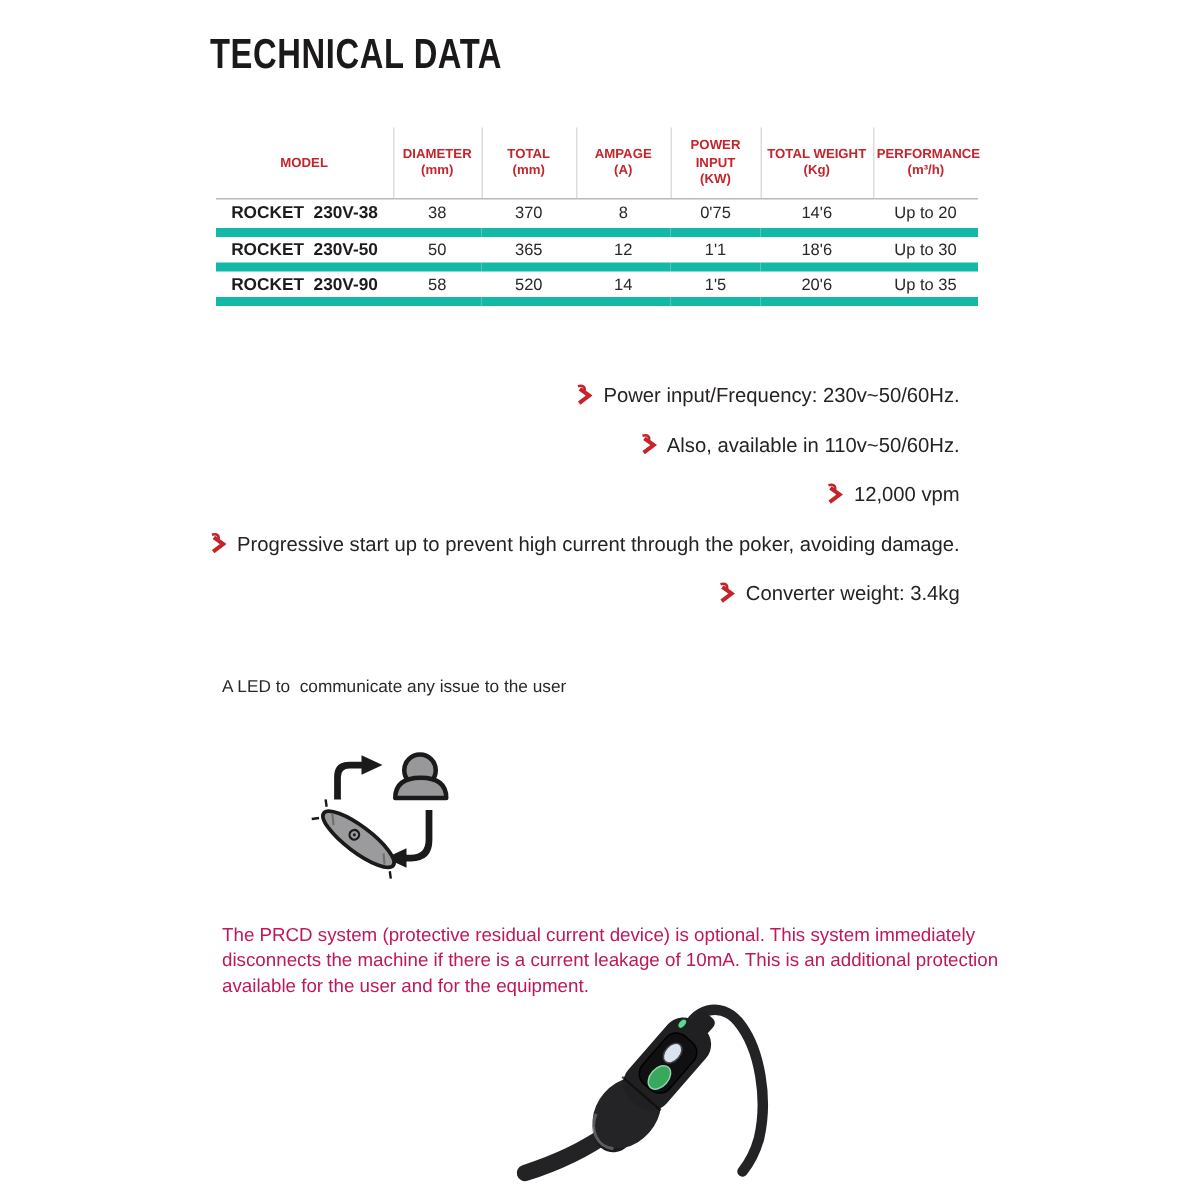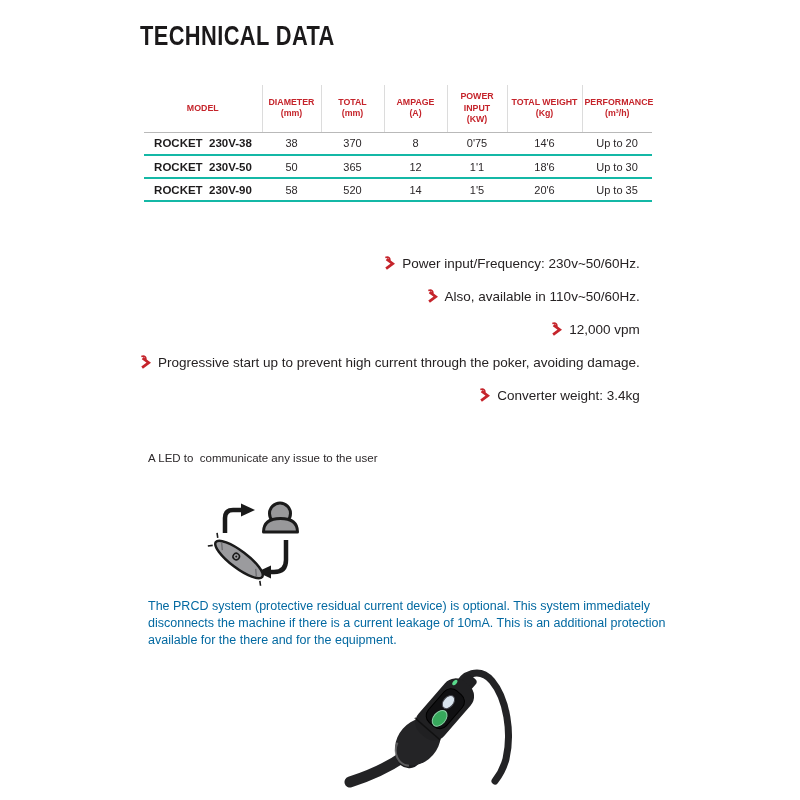--- a/index.html
+++ b/index.html
@@ -18,39 +18,39 @@
   table.spec { position:absolute; left:130px; top:85px; width:508px;
     border-collapse:collapse; table-layout:fixed; }
   table.spec th {
     height:47px; vertical-align:middle; text-align:center;
     color:#c5242b; font-weight:bold; font-size:8.8px; line-height:1.3;
     border-bottom:1px solid #b9b9b9; padding:2px 2px;
   }
   table.spec th + th { border-left:1px solid #dcdcdc; }
   table.spec td {
     height:23px; text-align:center; vertical-align:middle;
-    font-size:11px; color:#2b2729; border-bottom:2px solid #14b8a6; padding:0 2px;
+    font-size:11px; color:#2b2729; border-bottom:6px solid #14b8a6; padding:0 2px;
   }
   table.spec td.model { font-weight:bold; font-size:11.5px; color:#1d1b1c; white-space:pre; }
   .h-title, .h-unit { display:block; }
 
   
   ul.bullets { position:absolute; left:126px; top:256px; list-style:none; }
   ul.bullets li { display:flex; align-items:center; gap:7px; height:14px;
     margin-bottom:19px; font-size:13.5px; color:#262223;justify-content:flex-end; }
   ul.bullets li svg { flex:0 0 auto; }
 
   
   .led-note { position:absolute; left:134px; top:452px; font-size:11.5px; color:#2b2729; white-space:pre; }
 
   
   .cluster { position:absolute; left:182px; top:486px; }
 
   
-  .prcd { position:absolute; left:134px; top:598px; font-size:12.5px; line-height:17px; color:#0369a1; }
+  .prcd { position:absolute; left:134px; top:615px; font-size:12.5px; line-height:17px; color:#be185d; }
 
   
   .device { position:absolute; left:300px; top:655px; }
 </style>
 </head>
 <body>
 
 <div class="page">
 
   <div class="title">TECHNICAL DATA</div>
@@ -186,21 +186,21 @@
       <ellipse cx="43" cy="73.5" rx="29" ry="8.5" fill="#9b9b9e" stroke="#1a1a1a" stroke-width="2.5"></ellipse>
       <circle cx="39" cy="72.8" r="3.2" fill="none" stroke="#1a1a1a" stroke-width="1.5"></circle>
       <circle cx="39" cy="72.8" r="1" fill="#1a1a1a"></circle>
       <path d="M19,70.5 L24,76 M62,71 L67,76.5" stroke="#6f6f72" stroke-width="1.4"></path>
     </g>
   </svg>
 
   <div class="prcd">
     <div>The PRCD system (protective residual current device) is optional. This system immediately</div>
     <div>disconnects the machine if there is a current leakage of 10mA. This is an additional protection</div>
-    <div>available for the there and for the equipment.</div>
+    <div>available for the user and for the equipment.</div>
   </div>
 
   <svg class="device" width="230" height="145" viewBox="0 0 230 145">
     <g>
       <path d="M143,34 C148,18 166,12 178,26 C193,44 198,78 192,104 C189,115 185,121 181,126" fill="none" stroke="#232325" stroke-width="7" stroke-linecap="round"></path>
     </g>
     <g>
       <path d="M92,100 C78,110 58,120 36,127" fill="none" stroke="#232325" stroke-width="11" stroke-linecap="round"></path>
     </g>
     <g transform="translate(121.5,65) rotate(-49)">

